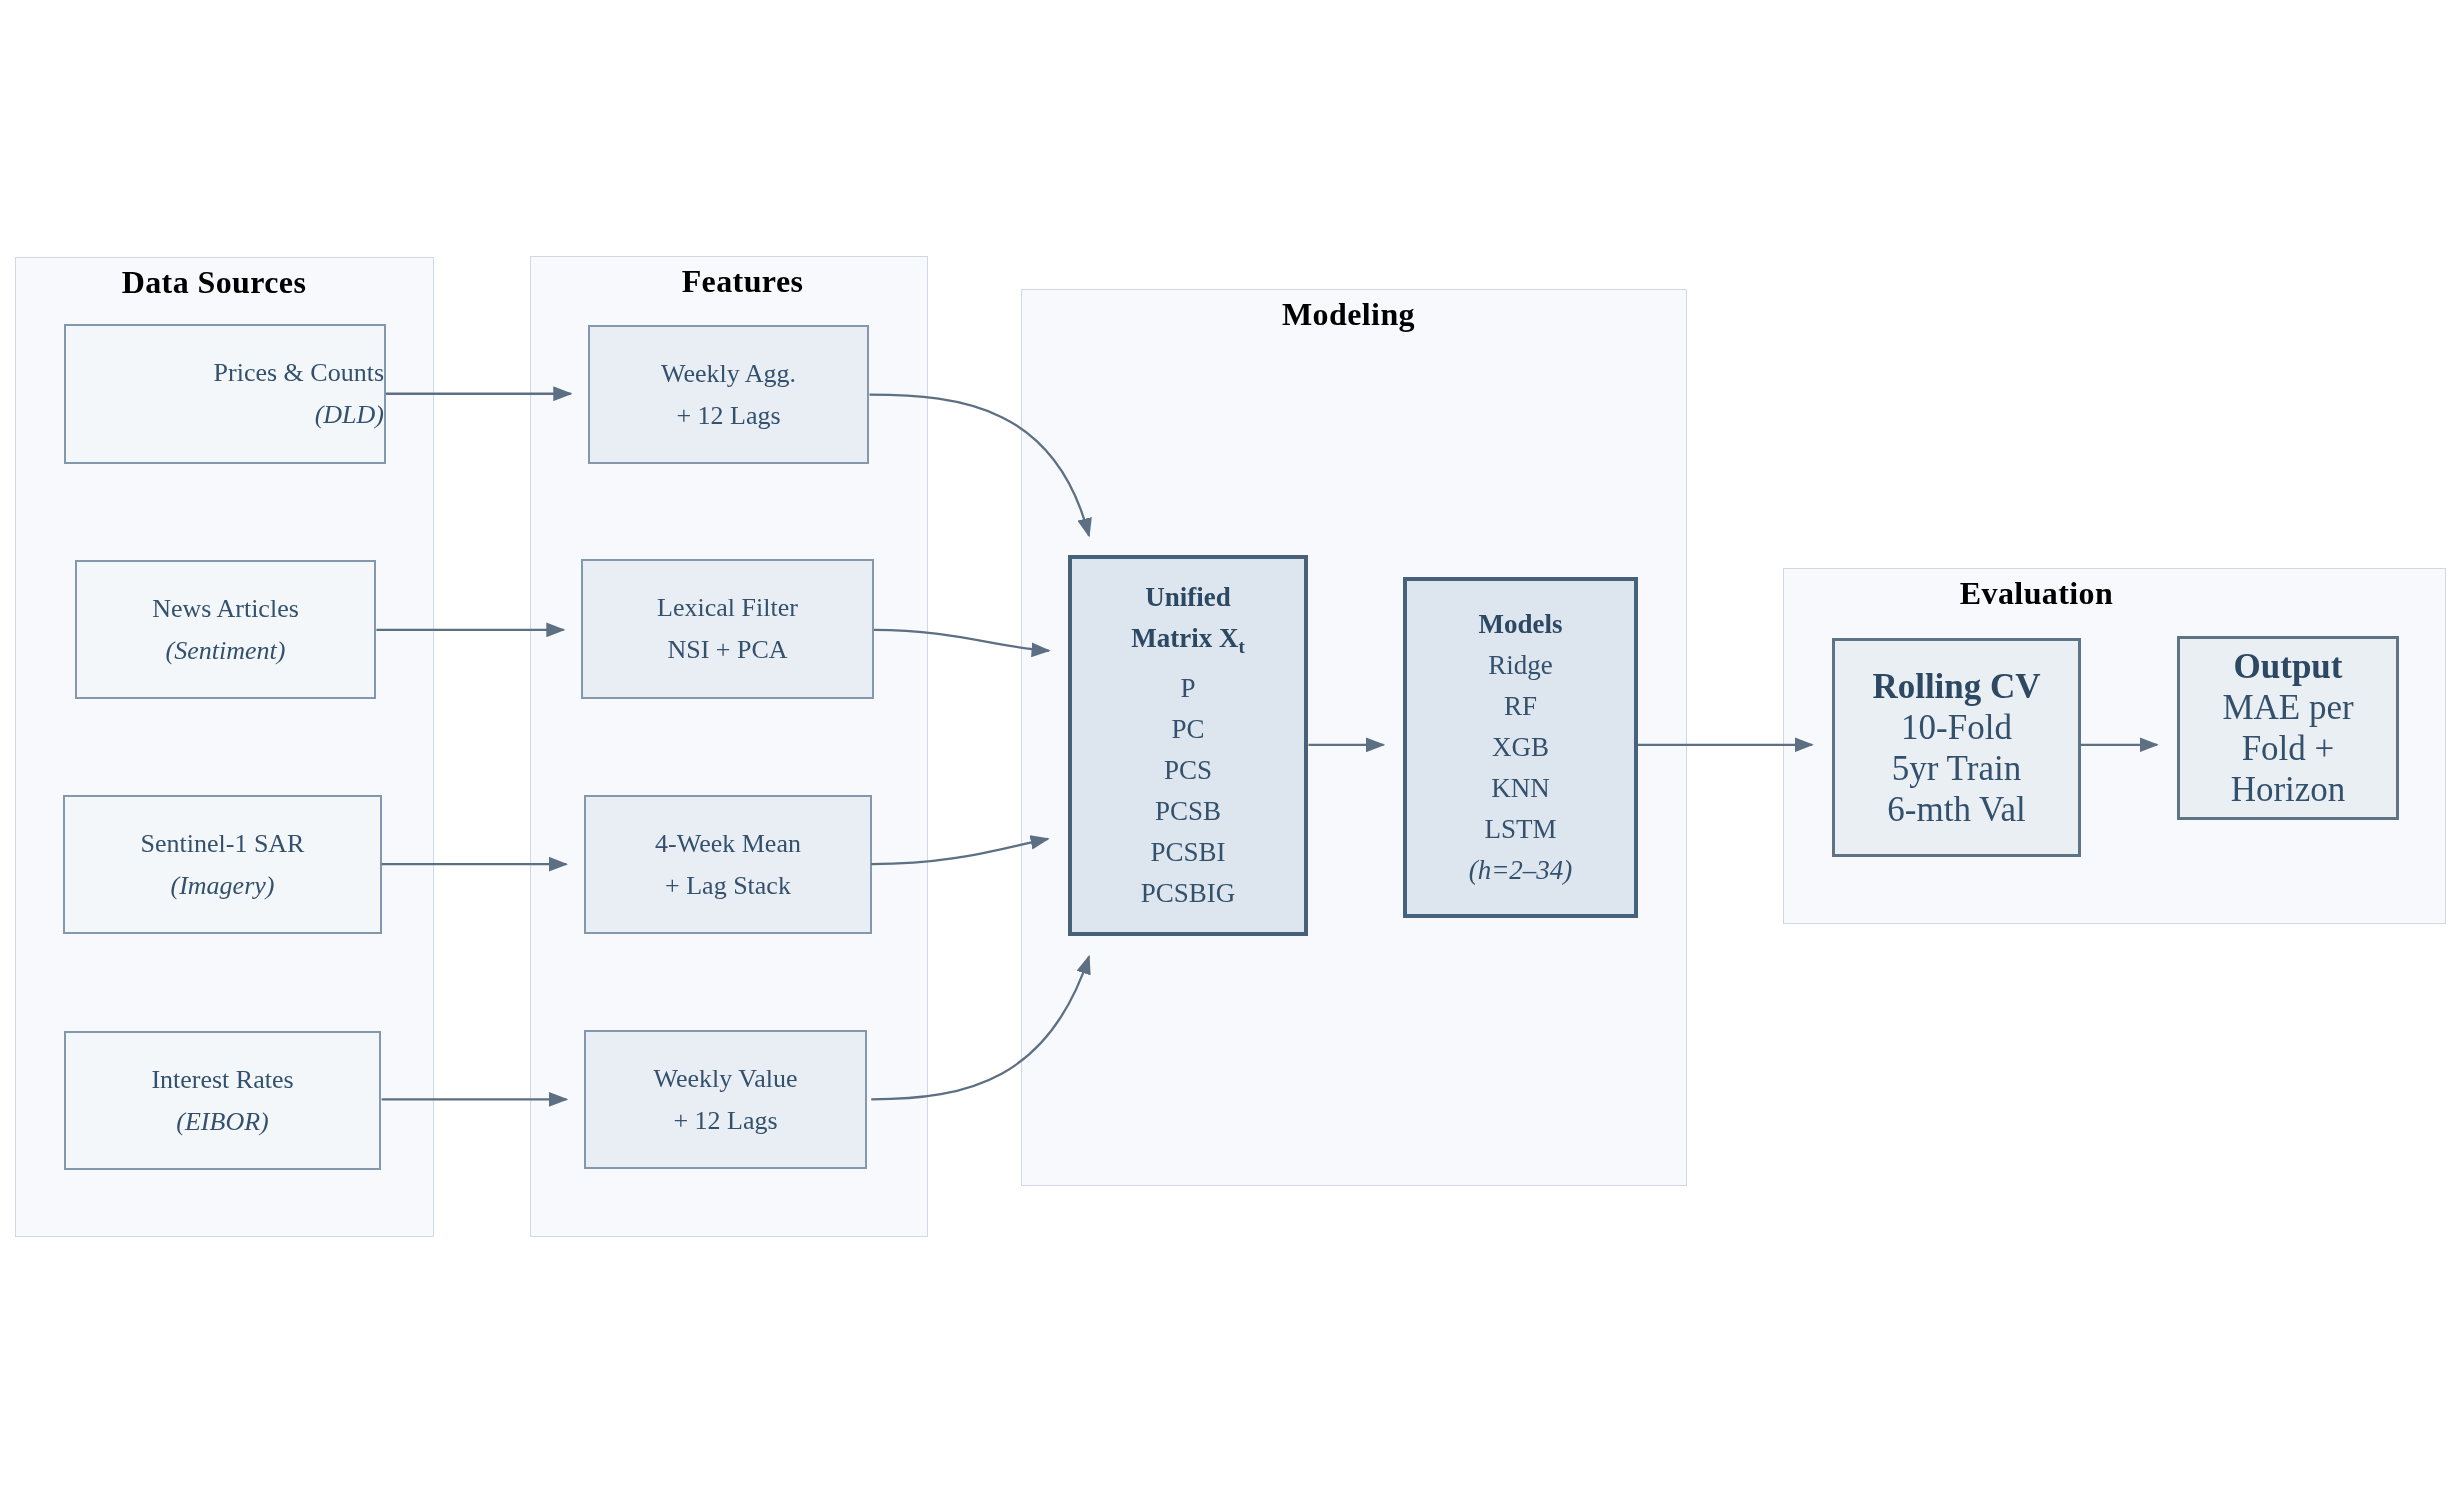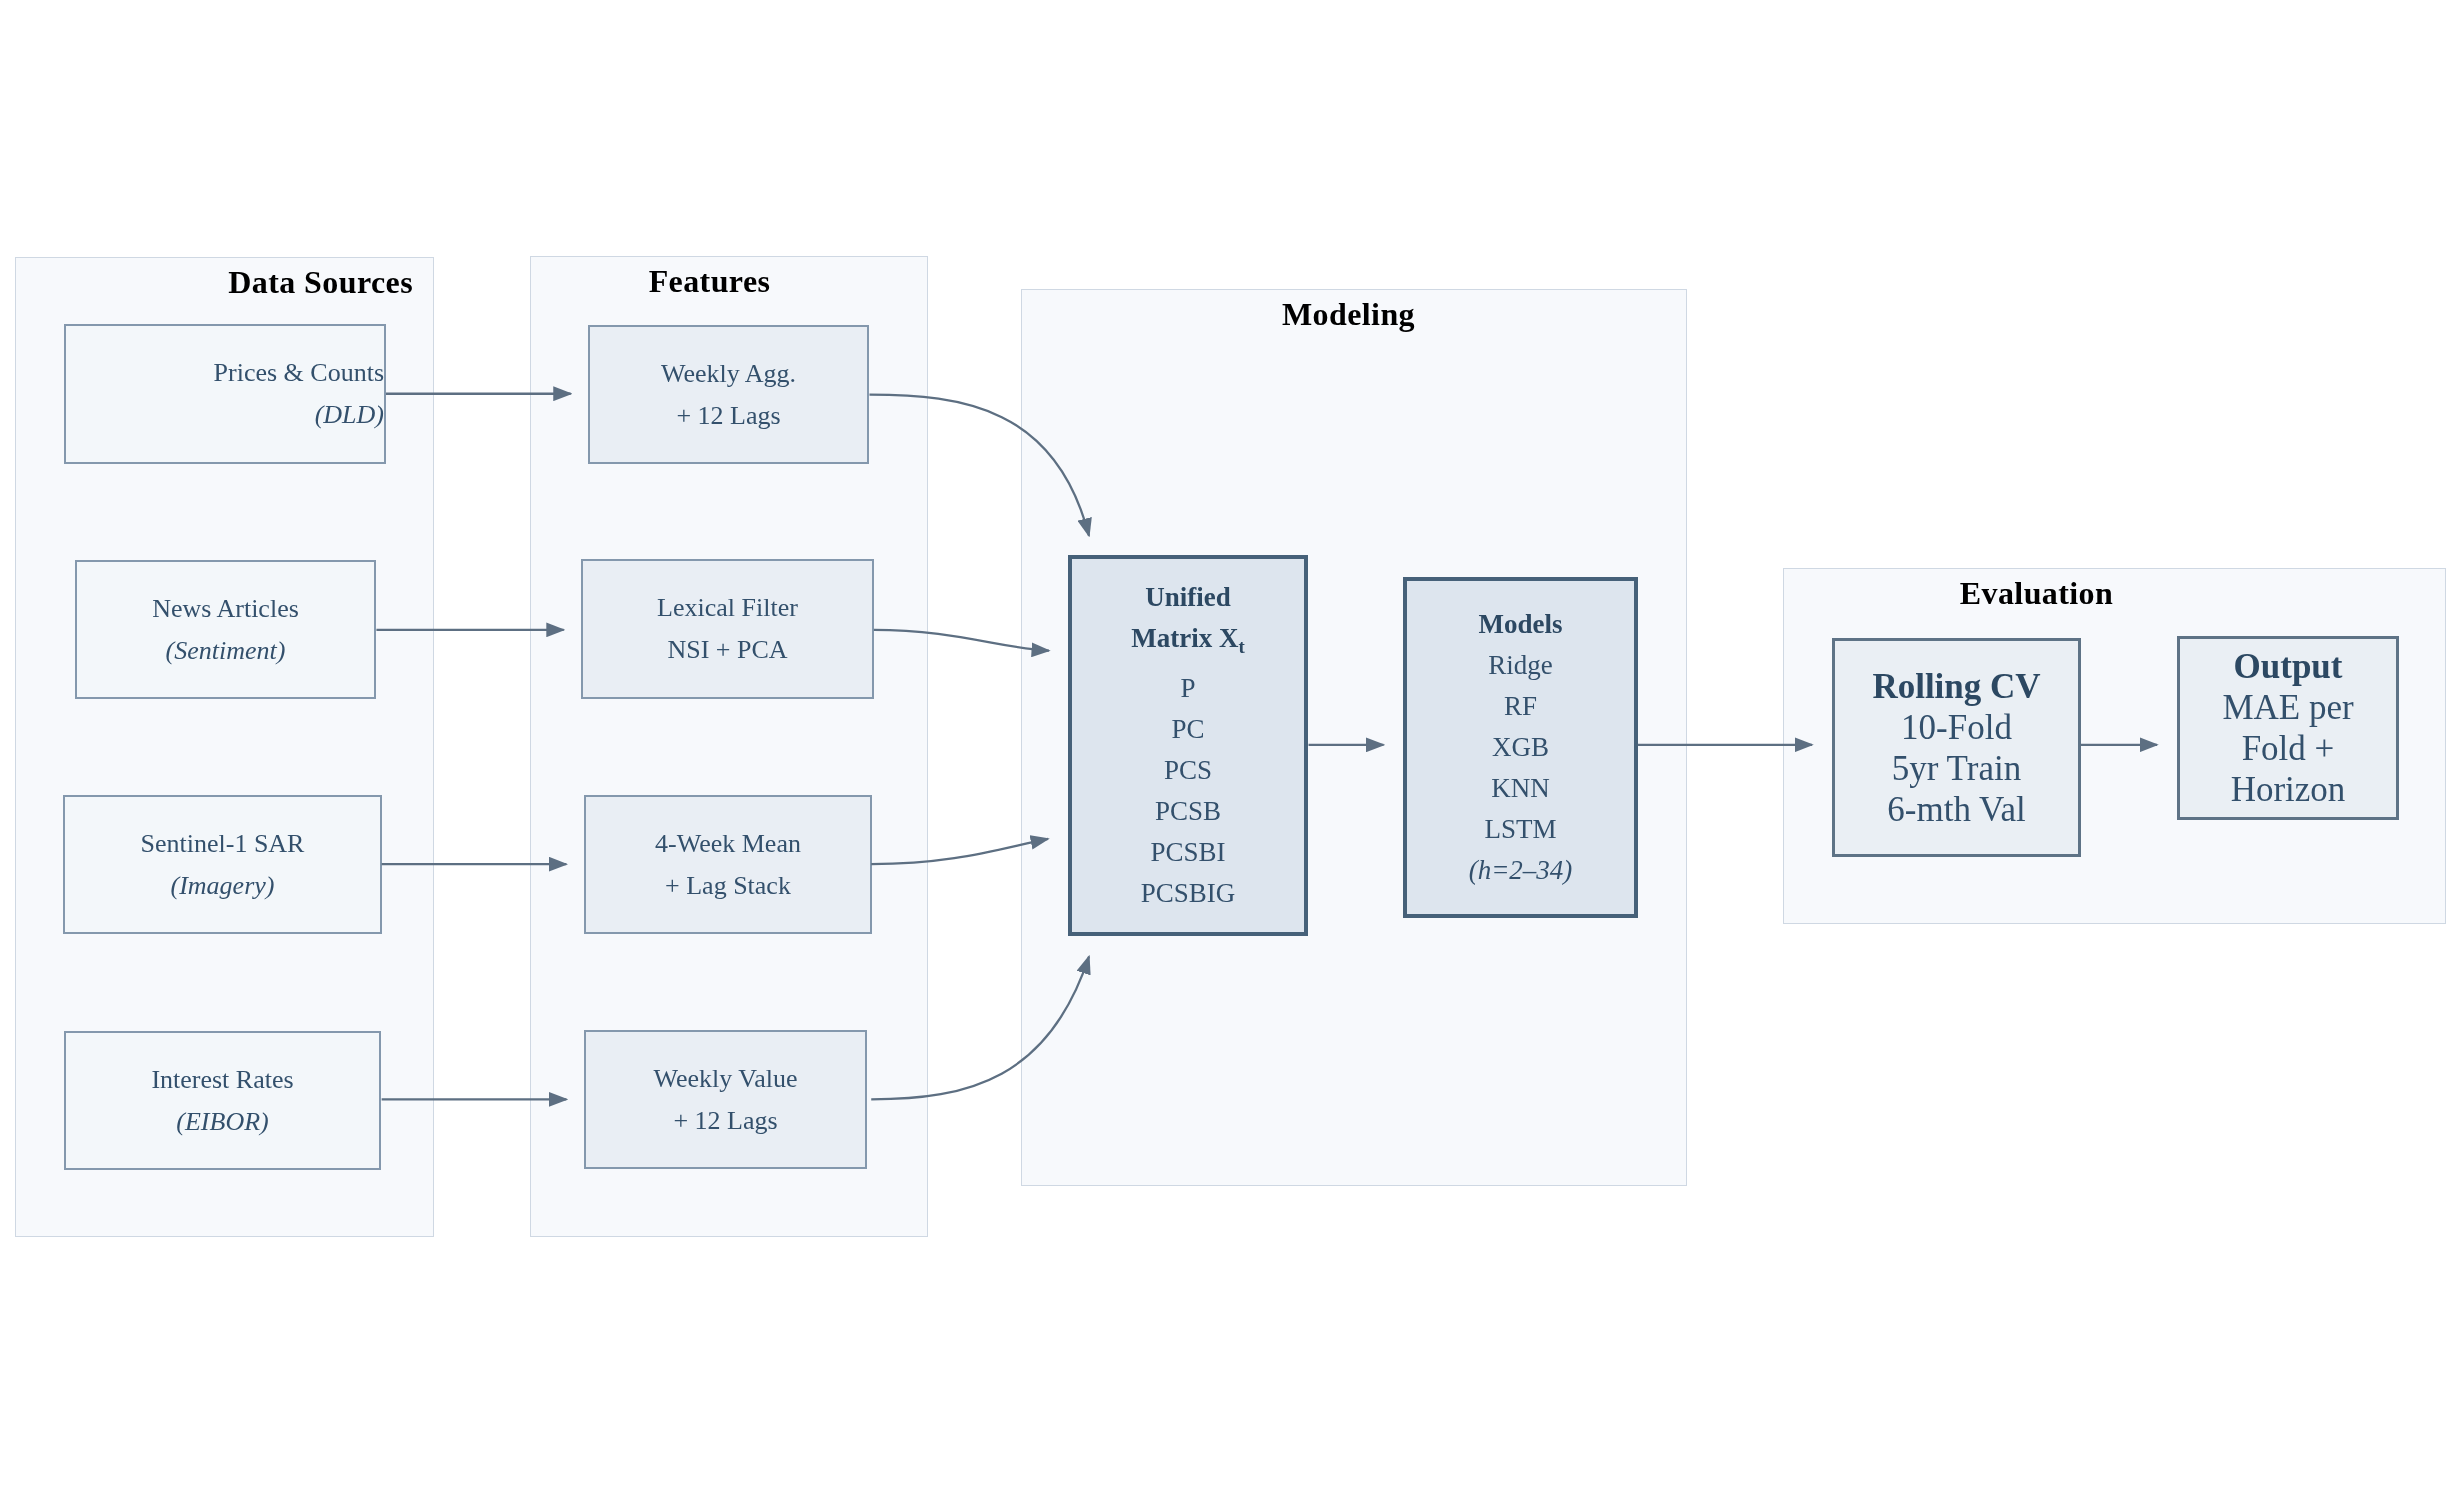--- a/index.html
+++ b/index.html
@@ -46,22 +46,22 @@
 </head>
 <body>
 
 <div class="canvas">
 
   <div class="panel" style="left:15px;top:257px;width:419px;height:980px;"></div>
   <div class="panel" style="left:530px;top:256px;width:398px;height:981px;"></div>
   <div class="panel" style="left:1021px;top:289px;width:666px;height:897px;"></div>
   <div class="panel" style="left:1783px;top:568px;width:663px;height:356px;"></div>
 
-  <div class="panel-title" style="left:15px;top:264px;width:398px;text-align:right;">Data Sources</div>
-  <div class="panel-title" style="left:518px;top:263px;width:383px;">Features</div>
+  <div class="panel-title" style="left:15px;top:264px;width:398px;">Data Sources</div>
+  <div class="panel-title" style="left:551px;top:263px;width:383px;">Features</div>
   <div class="panel-title" style="left:1021px;top:296px;width:655px;">Modeling</div>
   <div class="panel-title" style="left:1783px;top:575px;width:507px;">Evaluation</div>
 
   <div class="node src-box" style="left:64px;top:324px;width:322px;height:140px;align-items:flex-end;">
     <div>Prices &amp; Counts</div>
     <div class="i">(DLD)</div>
   </div>
   <div class="node src-box" style="left:75px;top:560px;width:301px;height:139px;">
     <div>News Articles</div>
     <div class="i">(Sentiment)</div>

